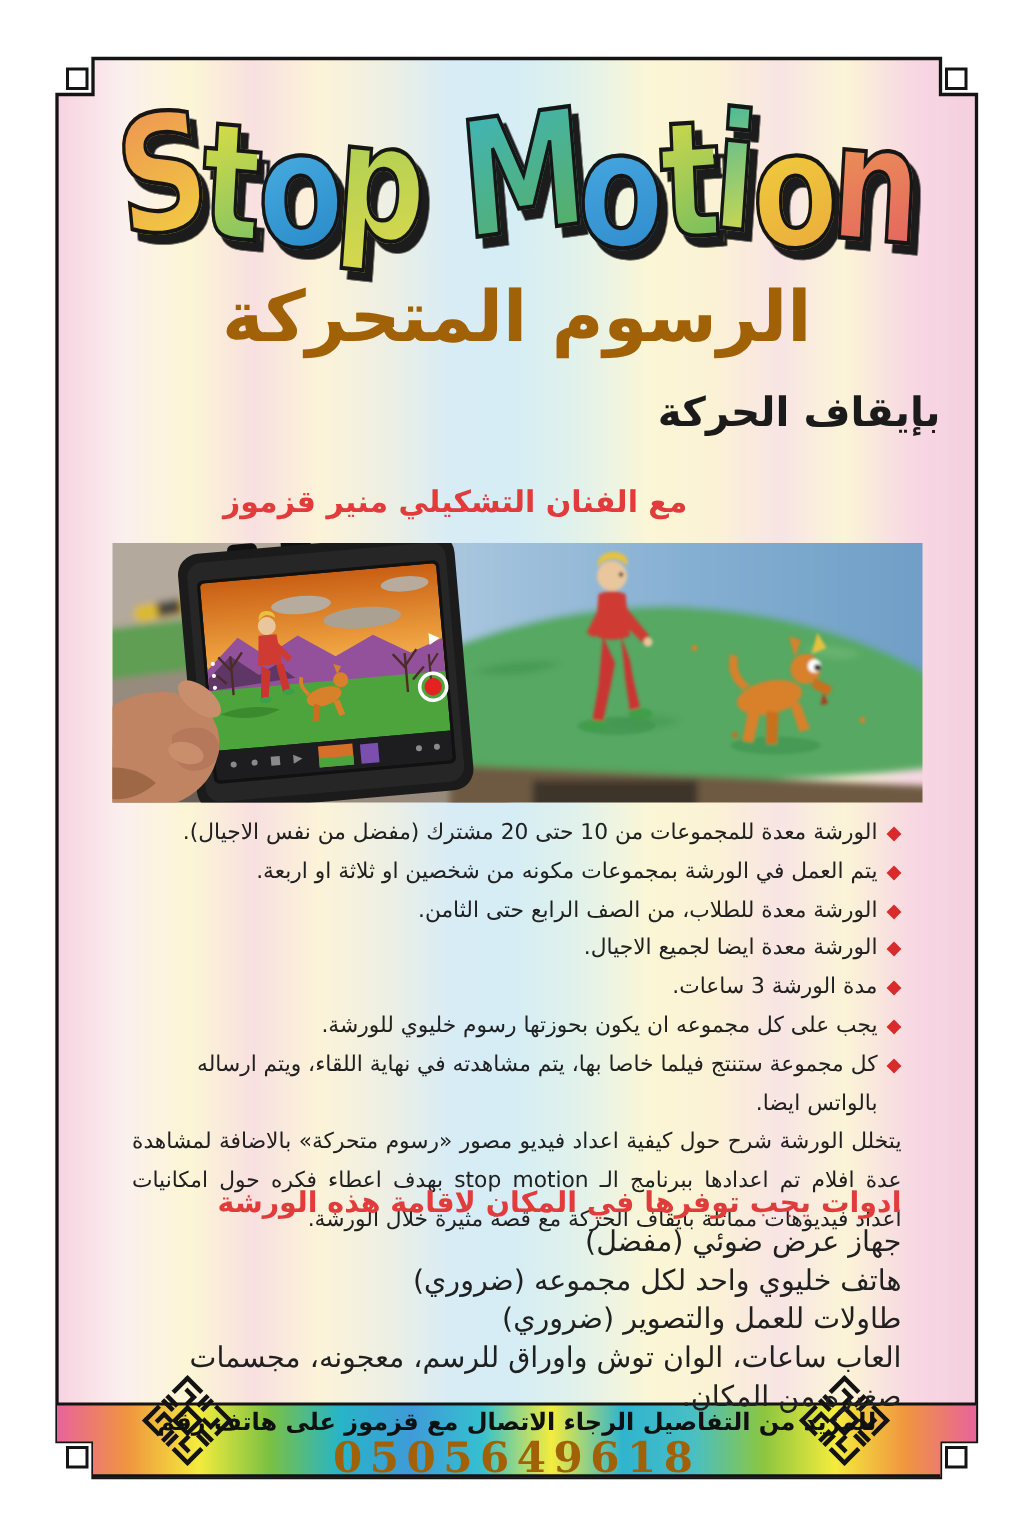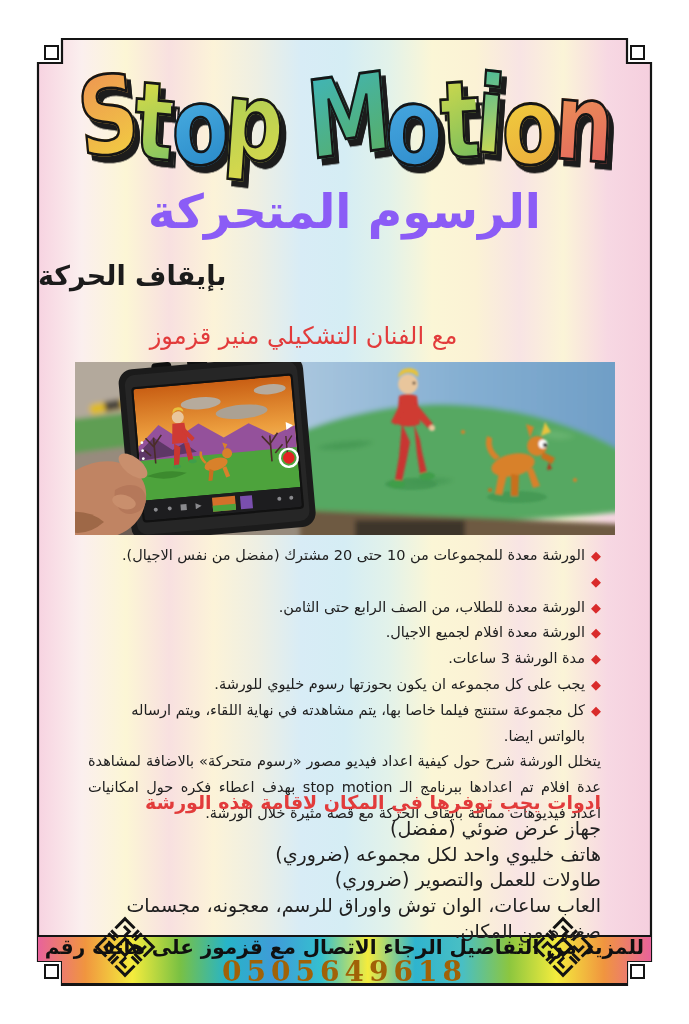--- a/index.html
+++ b/index.html
@@ -30,50 +30,50 @@
   .w1 .tl:nth-of-type(4){transform:rotate(5deg) translateY(6px);}
   .w2 .tl:nth-of-type(1){transform:rotate(-6deg) translateY(2px);}
   .w2 .tl:nth-of-type(2){transform:rotate(3deg) translateY(10px);}
   .w2 .tl:nth-of-type(3){transform:rotate(-3deg) translateY(5px);}
   .w2 .tl:nth-of-type(4){transform:rotate(5deg) translateY(1px);}
   .w2 .tl:nth-of-type(5){transform:rotate(-2deg) translateY(10px);}
   .w2 .tl:nth-of-type(6){transform:rotate(4deg) translateY(7px);}
   
   #title-ar{
     left:38px;top:184px;width:613px;text-align:center;direction:rtl;
-    font-size:47px;font-weight:bold;color:#8b5cf6;letter-spacing:0;
+    font-size:47px;font-weight:bold;color:#a16207;letter-spacing:0;
   }
   #subtitle-ar{
-    left:38px;top:260px;width:589px;text-align:left;direction:rtl;
+    left:38px;top:260px;width:589px;text-align:right;direction:rtl;
     font-size:27px;font-weight:bold;color:#1b1b1b;
   }
   #artist-line{
     left:38px;top:322px;width:531px;text-align:center;direction:rtl;
-    font-size:24px;font-weight:normal;color:var(--accent-red,#E23B3B);
+    font-size:20px;font-weight:bold;color:var(--accent-red,#E23B3B);
   }
   
   #photo{left:75px;top:362px;width:540px;height:173px;}
   
   #content{
     left:88px;top:543px;width:513px;direction:rtl;color:#202020;
     font-size:14.5px;line-height:25.8px;
   }
   .bullet-row{display:flex;align-items:baseline;gap:6px;text-align:right;}
   .bullet-diamond{color:var(--bullet-red,#D92B2B);font-size:13px;flex:0 0 auto;}
   .para{text-align:justify;text-align-last:right;margin:0;}
   #tools{
     left:88px;top:790px;width:513px;direction:rtl;color:#202020;
     font-size:19px;line-height:25.8px;text-align:right;
   }
   #tools-heading{color:var(--accent-red,#E23B3B);font-weight:bold;}
   
   #footer-text{
     left:38px;top:937px;width:613px;text-align:center;direction:rtl;color:#101010;
   }
-  #contact-line{font-size:20px;font-weight:bold;line-height:21px;}
+  #contact-line{font-size:16px;font-weight:bold;line-height:21px;}
   #phone-number{
     direction:ltr;font-family:"DejaVu Serif", serif;font-weight:bold;
     font-size:28px;line-height:27px;letter-spacing:5px;color:#a16207;
   }
 </style>
 </head>
 <body style="--accent-red: #E23B3B; --bullet-red: #D92B2B;">
 
 <svg id="bg-svg" class="abs" width="689" height="1024" viewBox="0 0 689 1024">
   <defs>
@@ -329,30 +329,31 @@
 <div id="content" class="abs">
   <div>
 
       <div class="bullet-row">
         <span class="bullet-diamond">◆</span>
         <span>الورشة معدة للمجموعات من 10 حتى 20 مشترك (مفضل من نفس الاجيال).</span>
       </div>
 
       <div class="bullet-row">
         <span class="bullet-diamond">◆</span>
+        <span>يتم العمل في الورشة بمجموعات مكونه من شخصين او ثلاثة او اربعة.</span>
       </div>
 
       <div class="bullet-row">
         <span class="bullet-diamond">◆</span>
         <span>الورشة معدة للطلاب، من الصف الرابع حتى الثامن.</span>
       </div>
 
       <div class="bullet-row">
         <span class="bullet-diamond">◆</span>
-        <span>الورشة معدة افلام لجميع الاجيال.</span>
+        <span>الورشة معدة ايضا لجميع الاجيال.</span>
       </div>
 
       <div class="bullet-row">
         <span class="bullet-diamond">◆</span>
         <span>مدة الورشة 3 ساعات.</span>
       </div>
 
       <div class="bullet-row">
         <span class="bullet-diamond">◆</span>
         <span>يجب على كل مجموعه ان يكون بحوزتها رسوم خليوي للورشة.</span>

